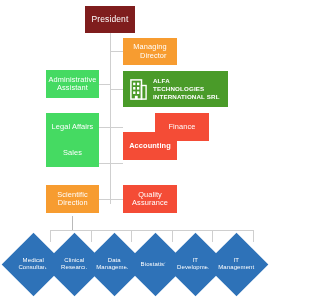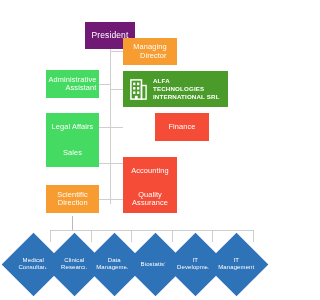--- a/index.html
+++ b/index.html
@@ -41,23 +41,22 @@
     line-height: 1.12;
     letter-spacing: 0.1px;
     padding: 1px 2px;
   }
   .node-label {
     display: block;
     white-space: pre-line;
   }
 
   .n-president {
-    background: #701a75;
+    background: #7f1d1d;
     font-size: 8.5px;
-    margin-top: 16px;
   }
   .n-orange {
     background: #F79C30;
     font-size: 7.4px;
     text-align: right;
   }
   .n-green {
     background: #45DA62;
     font-size: 7.4px;
   }
@@ -146,21 +145,21 @@
 
   <div class="node n-president" style="left:85px; top:6px; width:50px; height:27px;">
     <span class="node-label">President</span>
   </div>
 
   <div class="node n-orange" style="left:123px; top:38px; width:54px; height:27px;">
     <span class="node-label">Managing
 Director</span>
   </div>
 
-  <div class="node n-green" style="left:46px; top:70px; width:53px; height:28px;text-align:right;">
+  <div class="node n-green" style="left:46px; top:70px; width:53px; height:28px;">
     <span class="node-label">Administrative
 Assistant</span>
   </div>
 
   <div class="node n-company" style="left:123px; top:71px; width:105px; height:36px;">
     <span class="company-icon">
       <svg viewBox="0 0 17 21" width="17" height="21" xmlns="http://www.w3.org/2000/svg">
         <rect x="0.9" y="0.9" width="10.6" height="19.2" fill="none" stroke="#ffffff" stroke-width="1.5"></rect>
         <rect x="11.5" y="6.5" width="4.6" height="13.6" fill="none" stroke="#ffffff" stroke-width="1.4"></rect>
         <rect x="3.1" y="3.6" width="2.3" height="2.6" fill="#ffffff"></rect>
@@ -182,21 +181,21 @@
   </div>
 
   <div class="node n-red" style="left:123px; top:113px; width:54px; height:28px;margin-left:32px;">
     <span class="node-label">Finance</span>
   </div>
 
   <div class="node n-green" style="left:46px; top:139px; width:53px; height:28px;">
     <span class="node-label">Sales</span>
   </div>
 
-  <div class="node n-red" style="left:123px; top:157px; width:54px; height:28px;">
+  <div class="node n-red" style="left:123px; top:132px; width:54px; height:28px;font-weight:bold;">
     <span class="node-label">Accounting</span>
   </div>
 
   <div class="node n-orange" style="left:46px; top:185px; width:53px; height:28px;">
     <span class="node-label">Scientific
 Direction</span>
   </div>
 
   <div class="node n-red" style="left:123px; top:185px; width:54px; height:28px;">
     <span class="node-label">Quality

